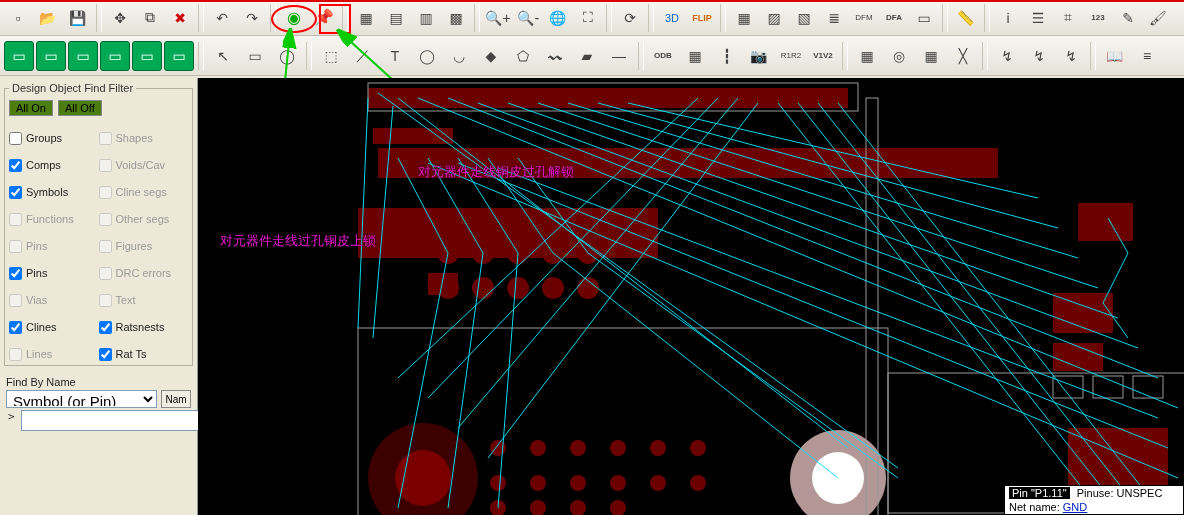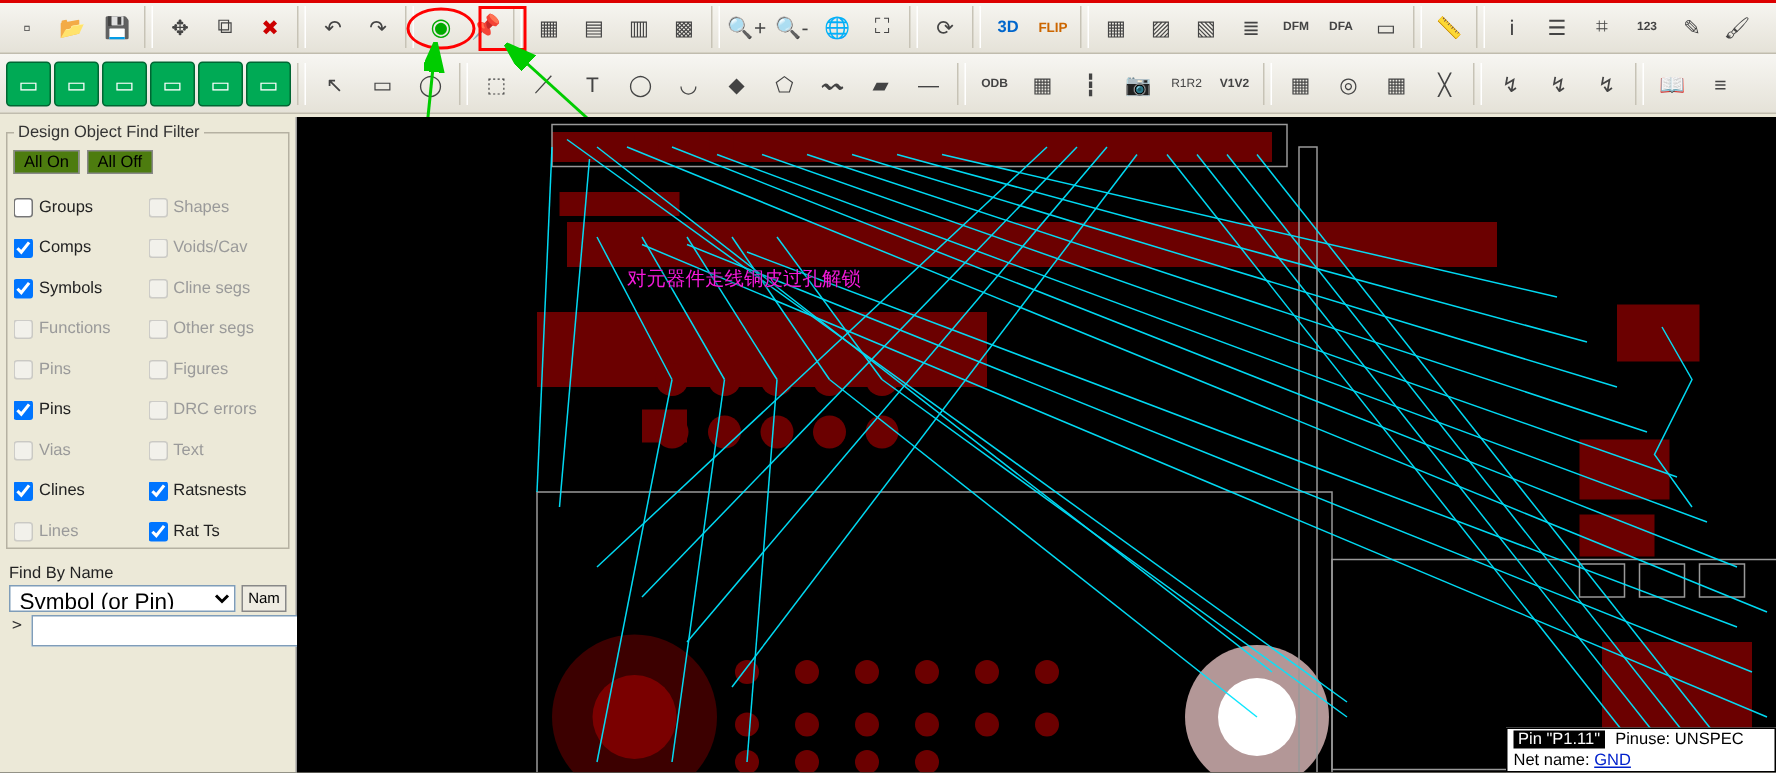--- a/index.html
+++ b/index.html
@@ -67,28 +67,28 @@
     <div class="tb-btn">▥</div>
     <div class="tb-btn">▩</div>
     <div class="tb-sep"></div>
     <div class="tb-btn">🔍+</div>
     <div class="tb-btn">🔍-</div>
     <div class="tb-btn">🌐</div>
     <div class="tb-btn">⛶</div>
     <div class="tb-sep"></div>
     <div class="tb-btn">⟳</div>
     <div class="tb-sep"></div>
-    <div class="tb-btn" style="color: rgb(0, 102, 204); font-weight: bold; font-size: 11px;">3D</div>
+    <div class="tb-btn" style="color: rgb(0, 102, 204); font-weight: normal; font-size: 11px;">3D</div>
     <div class="tb-btn" style="font-size: 9px; font-weight: bold; color: rgb(204, 102, 0);">FLIP</div>
     <div class="tb-sep"></div>
     <div class="tb-btn">▦</div>
     <div class="tb-btn">▨</div>
     <div class="tb-btn">▧</div>
     <div class="tb-btn">≣</div>
-    <div class="tb-btn" style="font-size: 8px; font-weight: bold; text-align: right;">DFM</div>
+    <div class="tb-btn" style="font-size: 8px; font-weight: normal; text-align: right;">DFM</div>
     <div class="tb-btn" style="font-size: 8px; font-weight: bold;">DFA</div>
     <div class="tb-btn">▭</div>
     <div class="tb-sep"></div>
     <div class="tb-btn">📏</div>
     <div class="tb-sep"></div>
     <div class="tb-btn">ℹ</div>
     <div class="tb-btn">☰</div>
     <div class="tb-btn">⌗</div>
     <div class="tb-btn" style="font-size: 8px; font-weight: bold;">123</div>
     <div class="tb-btn">✎</div>
@@ -346,21 +346,22 @@
       <line x1="640" y1="25" x2="960" y2="430"></line>
       <line x1="230" y1="85" x2="980" y2="400"></line>
       <line x1="260" y1="85" x2="970" y2="370"></line>
       <line x1="300" y1="90" x2="960" y2="340"></line>
       <polyline points="910,140 930,175 905,225 930,260"></polyline>
       <polyline points="170,20 160,250"></polyline>
       <polyline points="195,28 175,260"></polyline>
     </g>
   </svg>
 
-  <div class="anno" style="left:220px; top:99px;">对元器件走线铜皮过孔解锁</div>
+  <div class="anno" style="left:220px; top:85px;">对元器件走线铜皮过孔解锁</div>
+  <div class="anno" style="left:22px; top:154px;">对元器件走线过孔铜皮上锁</div>
 
   <div class="info-box">
     <div class="line1">
       <span class="pin-black">Pin "P1.11"</span>
       <span>Pinuse:</span>
       <span>UNSPEC</span>
     </div>
     <div class="line2">
       <span>Net name:</span>
       <a>GND</a>

